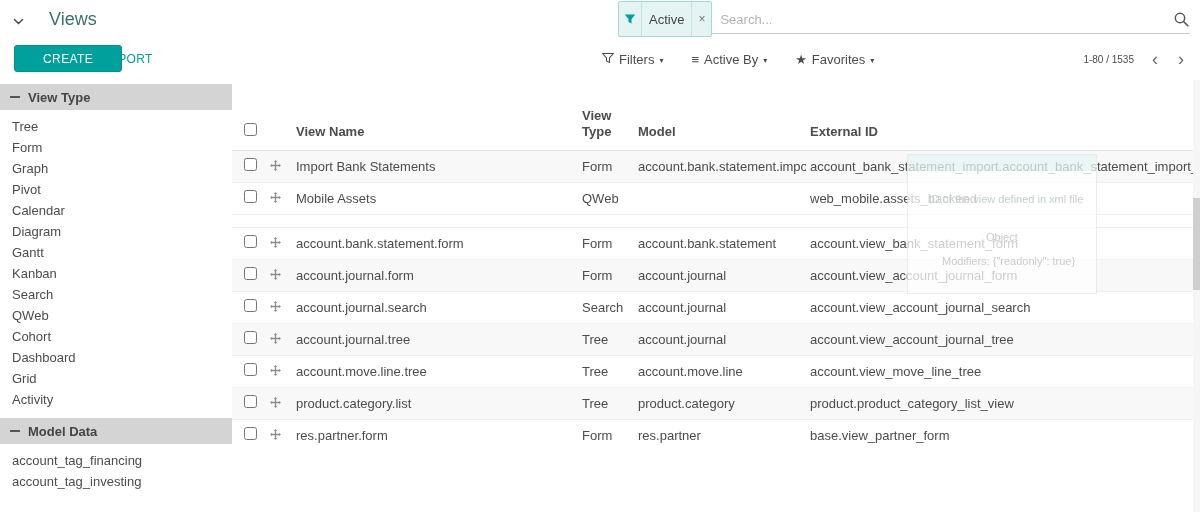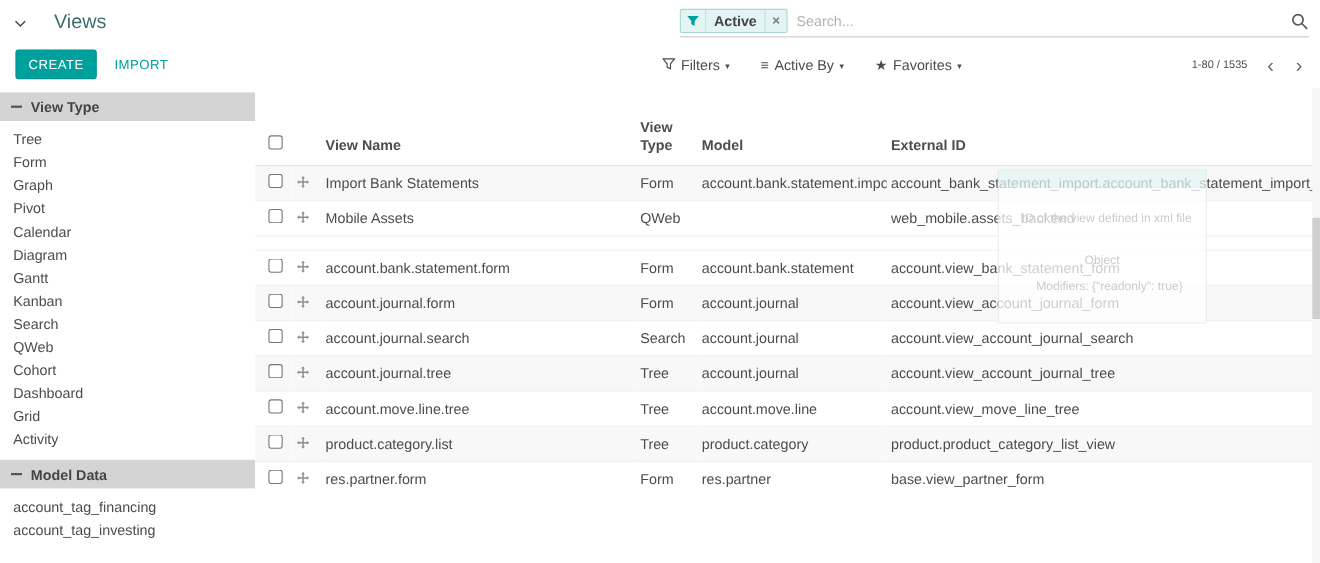--- a/index.html
+++ b/index.html
@@ -15,34 +15,34 @@
   .topbar { position: relative; height: 40px; }
   .breadcrumb { position: absolute; left: 12px; top: 9px; display: flex; align-items: center; gap: 24px; }
   .crumb-caret { display: inline-flex; cursor: pointer; margin-top: 3px; }
   .crumb-title { font-size: 18px; color: #3c6e6c; }
 
   .searchview {
     position: absolute; right: 10px; top: 7px; width: 572px; height: 27px;
     display: flex; align-items: center; border-bottom: 1px solid #c9c9c9; padding-bottom: 2px;
   }
   .facet {
-    display: flex; align-items: stretch; height: 22px; border: 1px solid #a8d8d6;
-    border-radius: 2px; background: #e4f4f3; overflow: hidden; flex: 0 0 auto; font-weight: bold;
+    display: flex; align-items: stretch; height: 36px; border: 1px solid #a8d8d6;
+    border-radius: 2px; background: #e4f4f3; overflow: hidden; flex: 0 0 auto;
   }
   .facet-icon { display: flex; align-items: center; padding: 0 5px; border-right: 1px solid #c4e2e1; }
   .facet-label { display: flex; align-items: center; padding: 0 7px; color: #444; }
   .facet-close { display: flex; align-items: center; padding: 0 6px; color: #777; cursor: pointer; border-left: 1px solid #c4e2e1; font-size: 12px; }
   .search-input { flex: 1; border: none; outline: none; margin-left: 8px; font-family: "Liberation Sans", sans-serif; font-size: 13px; color: #4c4c4c; background: transparent; }
   .search-input::placeholder { color: #b3b3b3; }
   .magnifier { display: inline-flex; cursor: pointer; margin-left: 6px; }
 
   
   .controlbar { position: relative; height: 40px; }
   .btn-create {
-    position: absolute; left: 14px; top: 5px; height: 27px; padding: 0 11px;
+    position: absolute; left: 14px; top: 5px; height: 27px; padding: 0 28px;
     background: #00a09d; border: 1px solid #00918e; border-radius: 3px;
     color: #fff; font-size: 12px; letter-spacing: 0.4px; cursor: pointer;
     font-family: "Liberation Sans", sans-serif;
   }
   .btn-import {
     position: absolute; left: 96px; top: 5px; height: 27px; padding: 0 8px;
     background: transparent; border: none; color: #00a09d; font-size: 12px;
     letter-spacing: 0.4px; cursor: pointer; font-family: "Liberation Sans", sans-serif;
   }
   .view-controls { position: absolute; left: 602px; top: 12px; display: flex; gap: 28px; align-items: center; color: #4c4c4c; }

